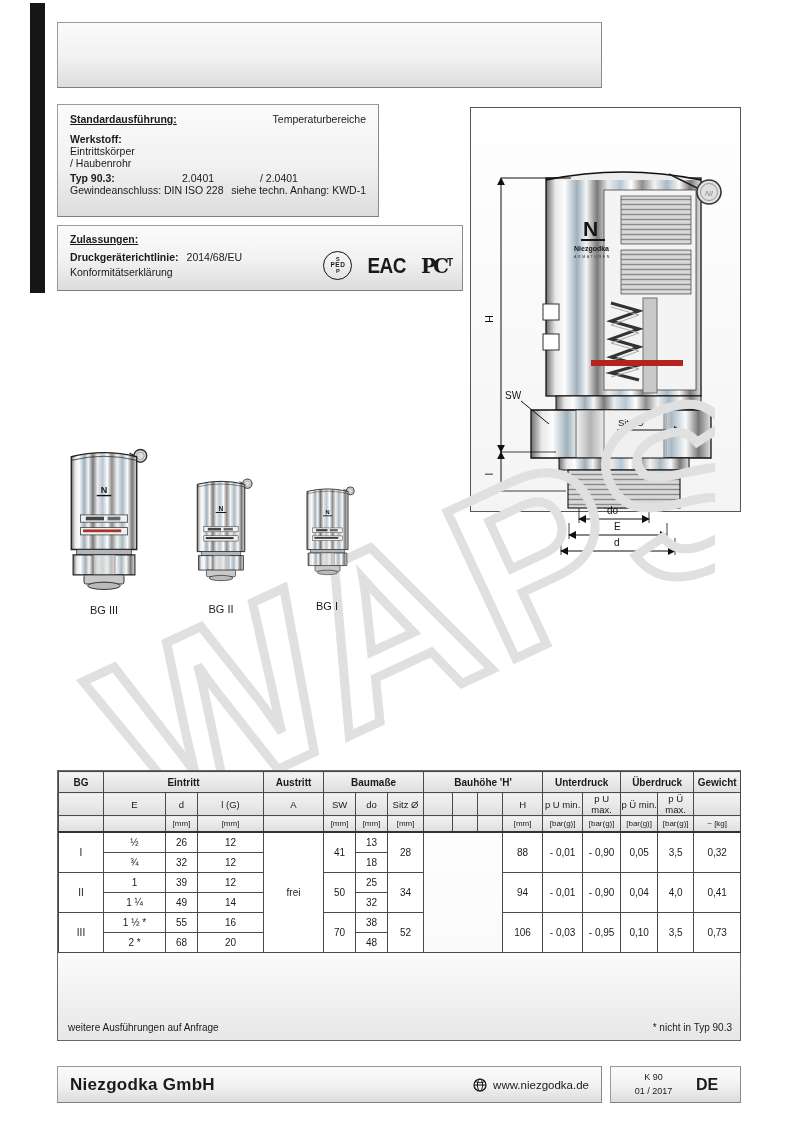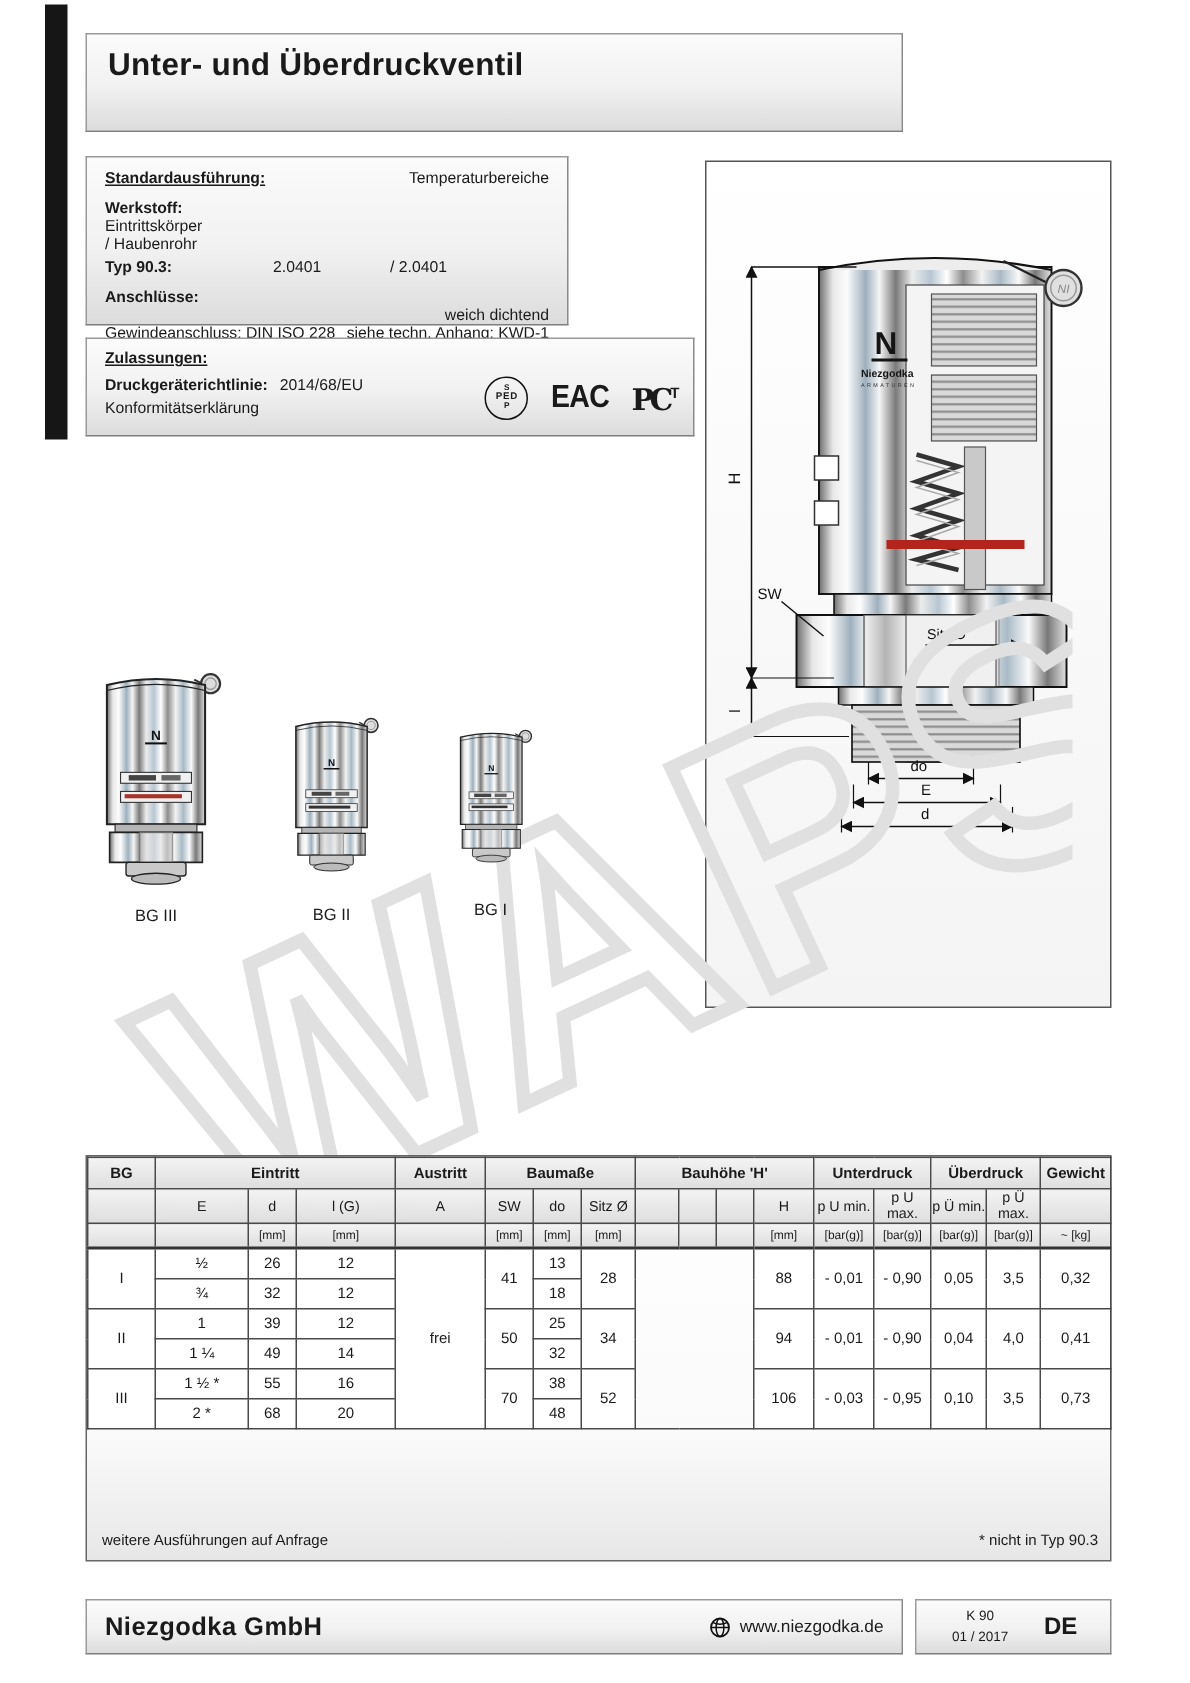--- a/index.html
+++ b/index.html
@@ -30,21 +30,21 @@
   .icons{margin-left:auto;display:flex;align-items:center;gap:15px;padding-right:4px;}
   .ped{width:27px;height:27px;border:1.6px solid #111;border-radius:50%;display:flex;flex-direction:column;
        align-items:center;justify-content:center;line-height:1;font-weight:bold;}
   .ped .s1{font-size:5.5px;} .ped .s2{font-size:6.5px;letter-spacing:.5px;} .ped .s3{font-size:5.5px;}
   .eac{font-size:19px;font-weight:bold;letter-spacing:-.5px;transform:scaleY(1.12);}
   .gost{position:relative;font-weight:bold;text-align:right;}
   .gost .pc{font-size:20px;letter-spacing:-3px;font-family:"DejaVu Serif",serif;}
   .gost .t{position:absolute;right:-7px;top:3px;font-size:10px;}
 
   
-  .draw-box{position:absolute;left:470px;top:107px;width:271px;height:565px;border:1px solid #555;
+  .draw-box{position:absolute;left:470px;top:107px;width:271px;height:405px;border:1px solid #555;
             background:linear-gradient(180deg,#ffffff,#f4f4f4);box-sizing:border-box;}
 
   
   .fig{position:absolute;text-align:center;z-index:2;}
   .fig .cap{font-size:11px;margin-top:6px;color:#1d1d1d;}
   .wm{position:absolute;left:55px;top:380px;z-index:1;}
 
   
   .tbl-box{left:57px;top:770px;width:684px;height:271px;border:1px solid #666;
            background:linear-gradient(180deg,#ffffff 0%,#fafafa 70%,#e7e7e7 100%);}
@@ -99,41 +99,36 @@
       </pattern>
       <marker id="ah" viewBox="0 0 10 10" refX="9" refY="5" markerWidth="8" markerHeight="8" orient="auto-start-reverse">
         <path d="M0,0 L10,5 L0,10 z" fill="#111"></path>
       </marker>
     </defs>
   </svg>
 
   <div class="edge-strip"></div>
 
   <div class="gbox title-box">
-    <h1>Unter- und Überdruckventil</h1>
   </div>
 
   <div class="gbox std-box">
     <div class="row">
       <span class="hd-u">Standardausführung:</span>
       <span class="rgt">Temperaturbereiche</span>
     </div>
     <div class="row mt8">
       <span class="c1">Werkstoff:</span>
       <span class="c2">Eintrittskörper</span>
       <span>/ Haubenrohr</span>
     </div>
     <div class="row mt3">
       <span class="c1">Typ 90.3:</span>
       <span class="c2">2.0401</span>
       <span>/ 2.0401</span>
-    </div>
-    <div class="row mt8">
-      <span class="c1">Anschlüsse:</span>
-      <span class="rgt">weich dichtend</span>
     </div>
     <div class="row">
       <span>Gewindeanschluss: DIN ISO 228</span>
       <span class="rgt">siehe techn. Anhang: KWD-1</span>
     </div>
   </div>
 
   <div class="gbox zul-box">
     <span class="hd-u">Zulassungen:</span>
     <div class="zul-body">

